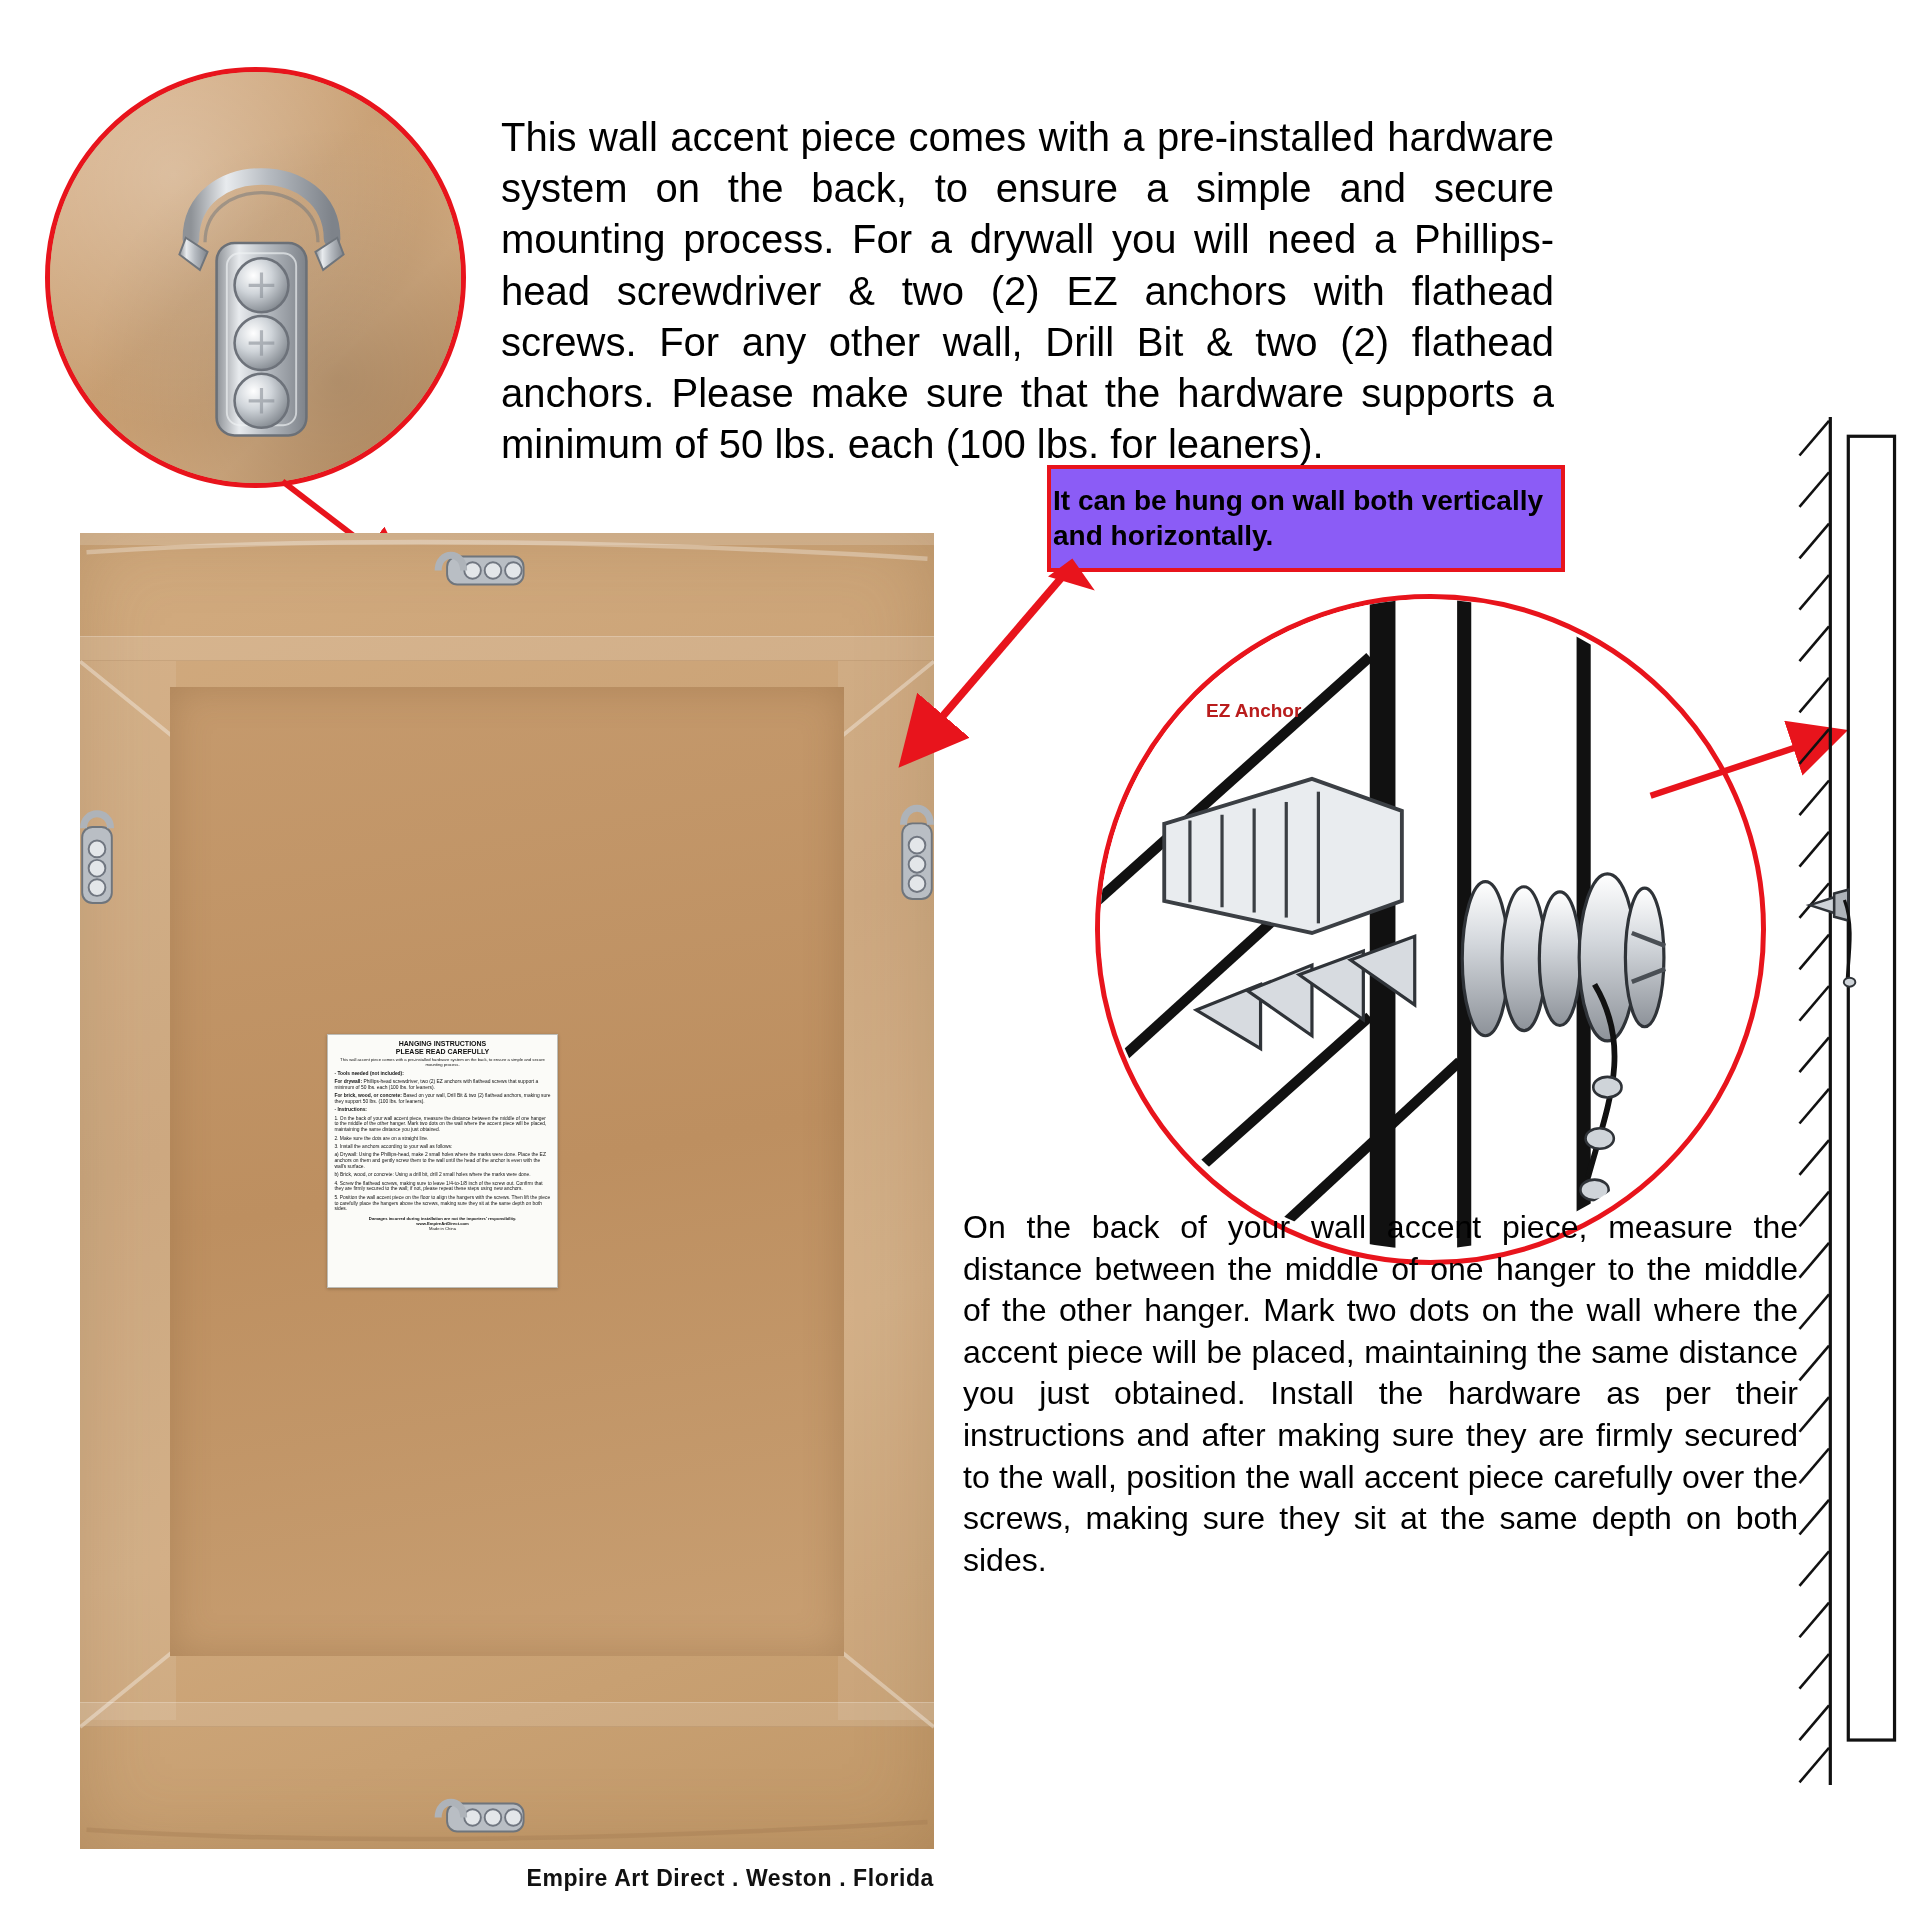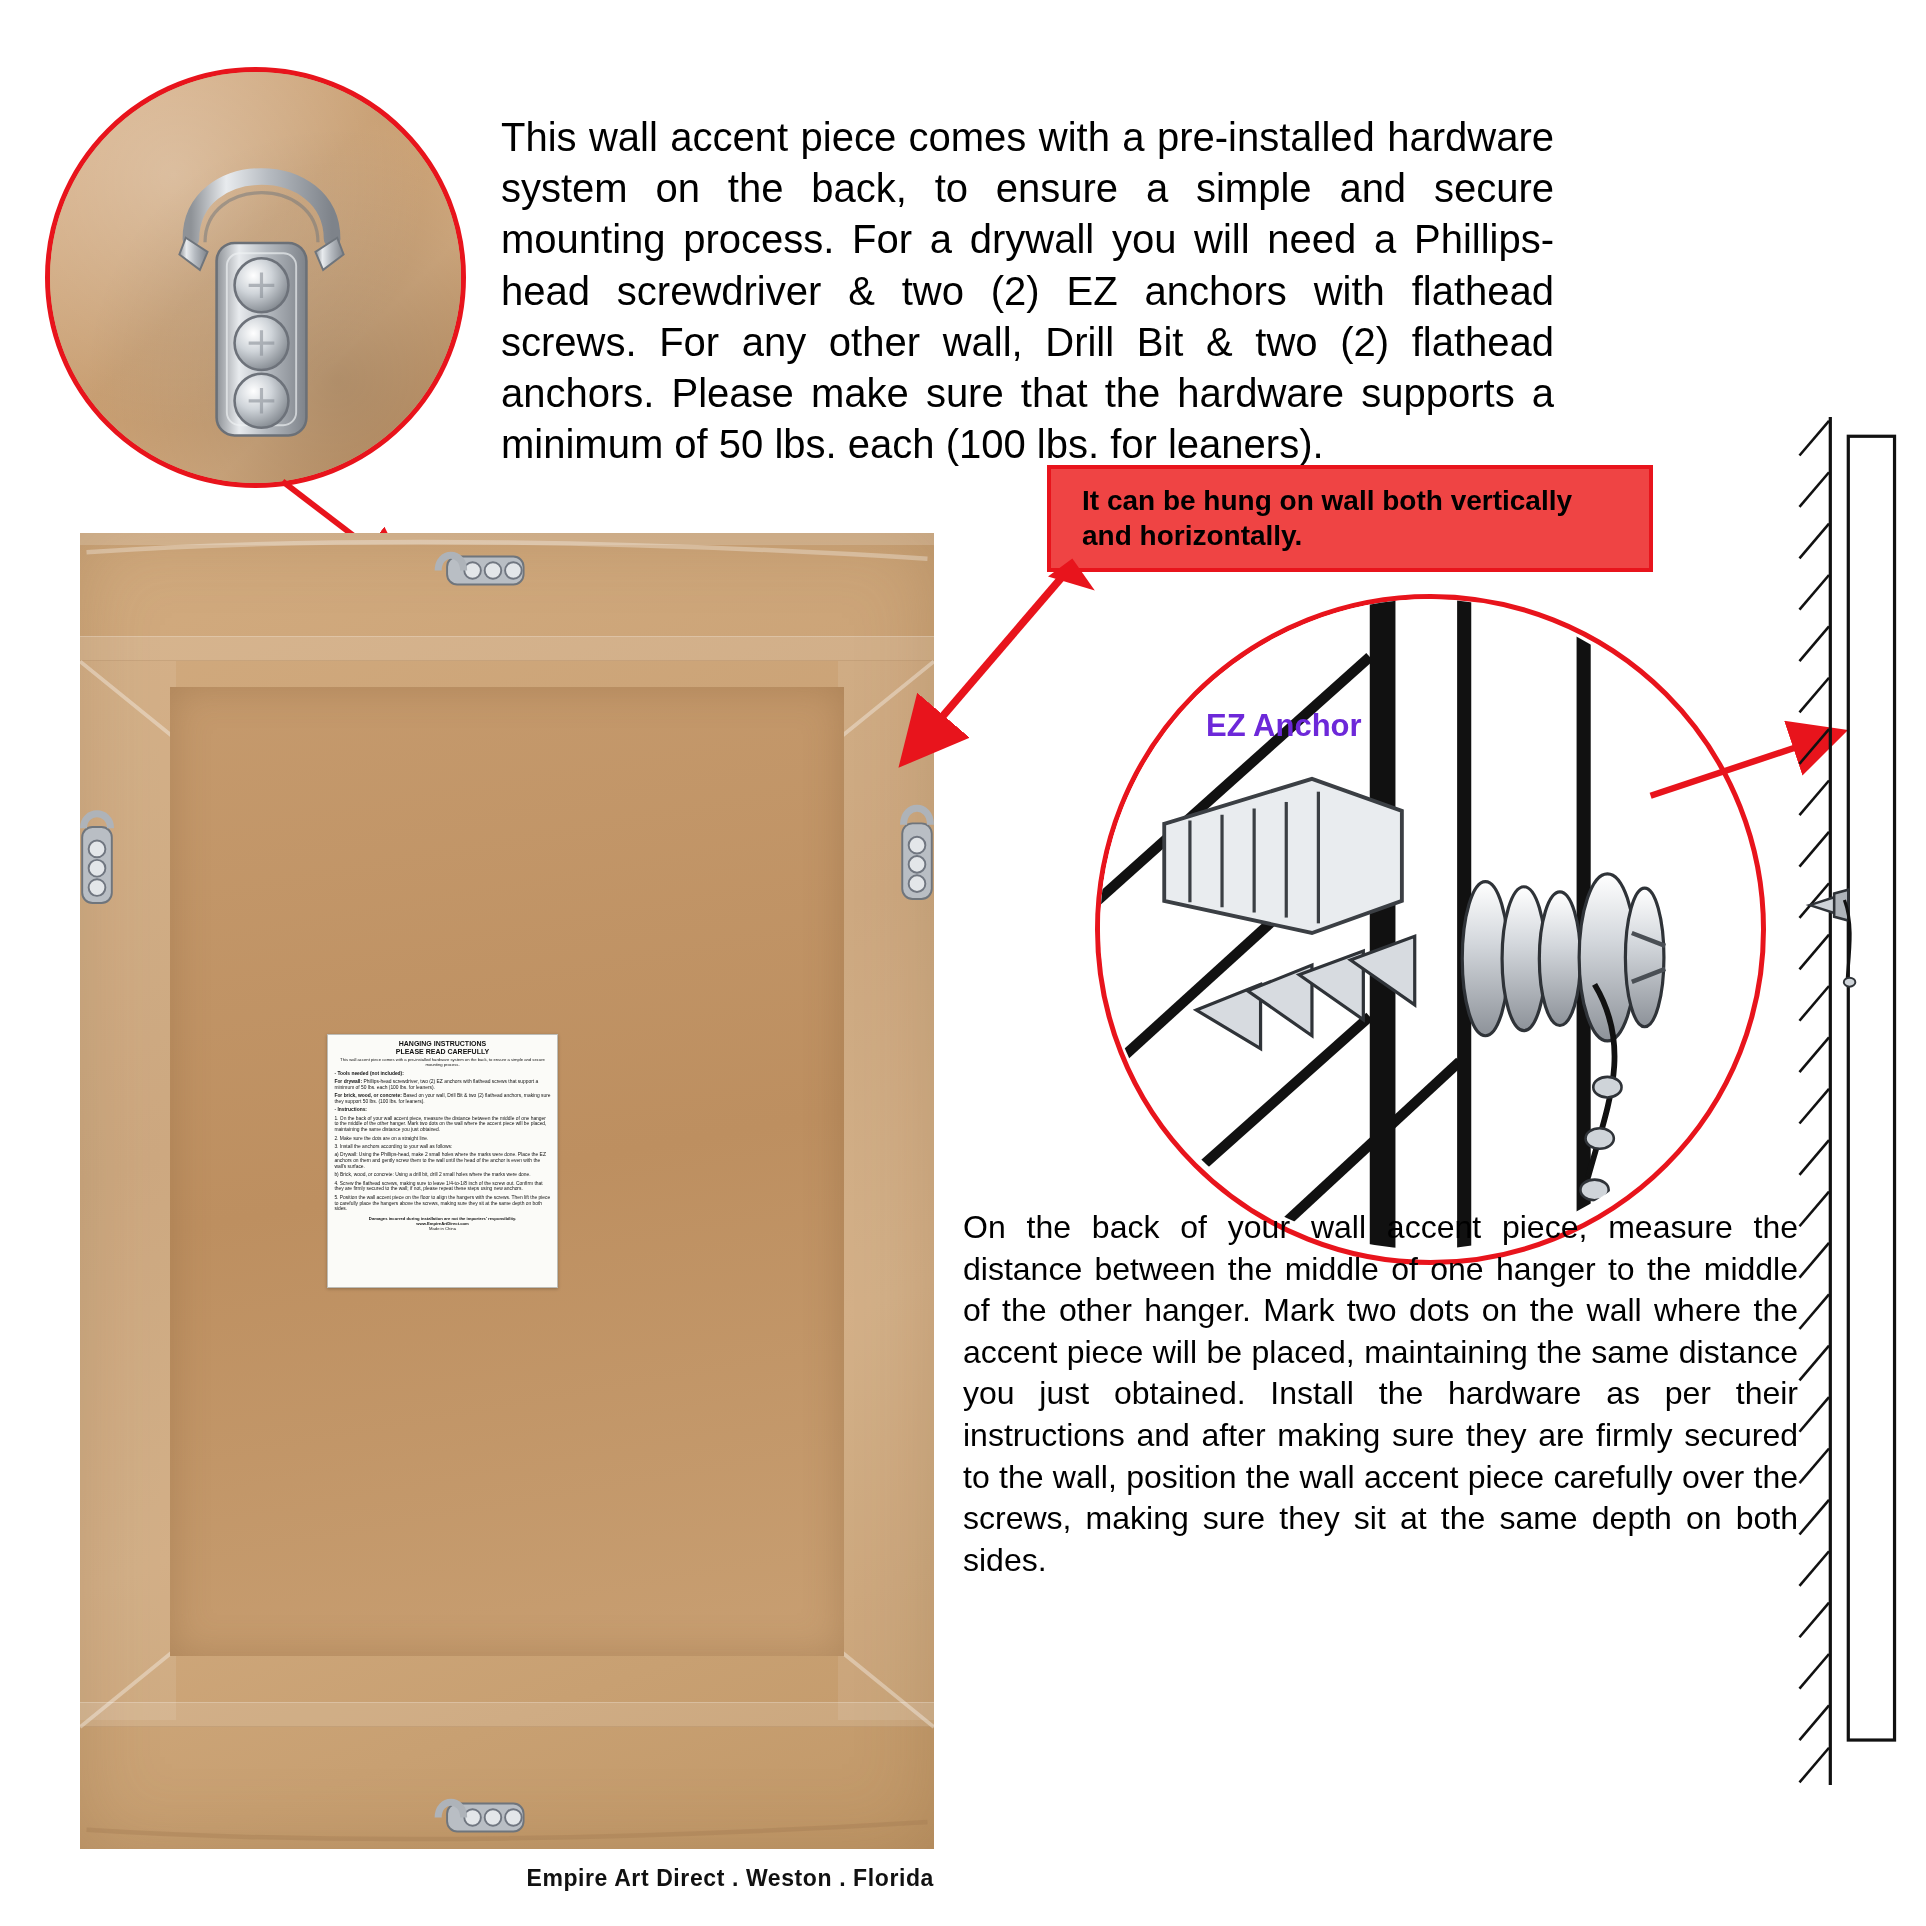--- a/index.html
+++ b/index.html
@@ -137,49 +137,49 @@
     font-size: 23px;
     font-weight: bold;
     letter-spacing: 0.6px;
     color: #111;
   }
 
   
   #hang-note {
     left: 1047px;
     top: 465px;
-    width: 606px;
+    width: 518px;
     border: 4.5px solid #e8141c;
-    background: #ef4444;
+    background: #8b5cf6;
     box-sizing: border-box;
-    padding: 14px 31px;
+    padding: 14px 2px;
     font-size: 28px;
     font-weight: bold;
     line-height: 1.26;
     color: #000;
   }
 
   
   #anchor-callout {
     left: 1095px;
     top: 594px;
     width: 661px;
     height: 661px;
     border-radius: 50%;
     border: 5.8px solid #e8141c;
     background: #ffffff;
     overflow: hidden;
   }
   #anchor-callout .label {
     position: absolute;
     left: 106px;
-    top: 109px;
-    font-size: 31px;
+    top: 101px;
+    font-size: 19px;
     font-weight: bold;
-    color: #6d28d9;
+    color: #b91c1c;
     z-index: 6;
   }
 
   
   #wall-section {
     left: 1798px;
     top: 417px;
     width: 116px;
     height: 1368px;
   }

